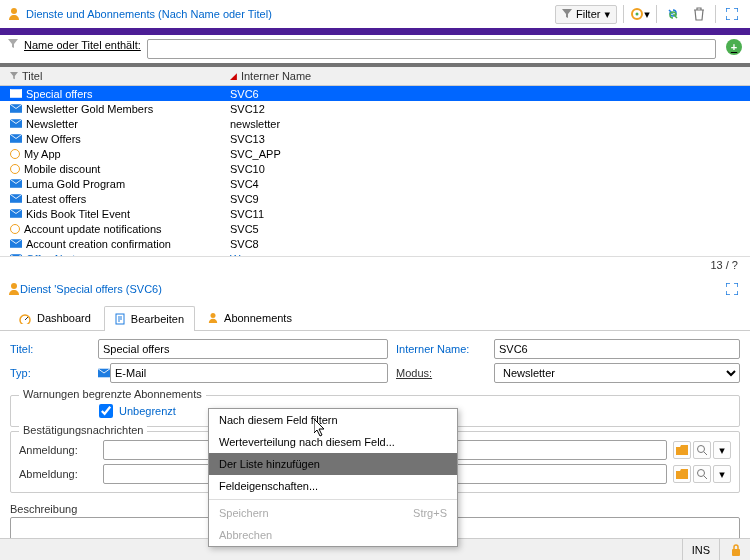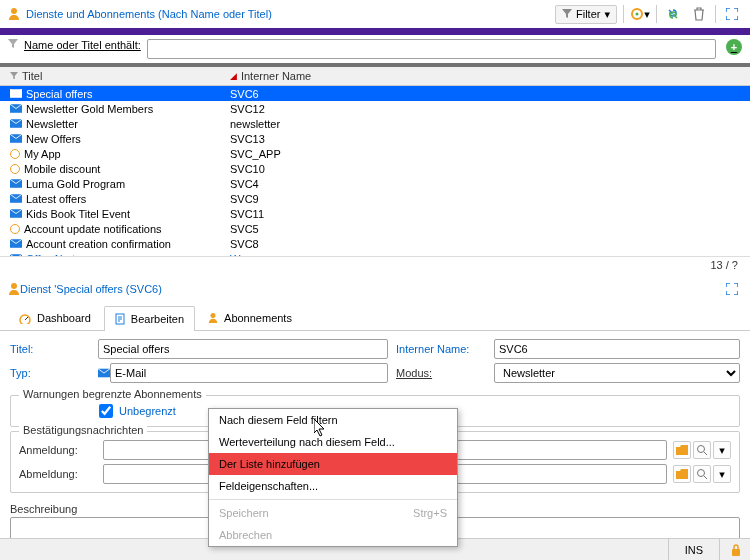--- a/index.html
+++ b/index.html
@@ -44,25 +44,25 @@
 .chk-label { color: #0066cc; }
 .msg-row { display: flex; align-items: center; gap: 6px; padding: 2px 0; }
 .msg-row label { width: 78px; color: #333; }
 .msg-row input { flex: 1; border: 1px solid #a0a0a0; height: 20px; padding: 0 4px; border-radius: 2px; }
 .msg-actions { display: flex; gap: 2px; }
 .msg-actions .icon-btn { width: 18px; height: 18px; border: 1px solid #ccc; border-radius: 2px; background: #fdfdfd; }
 .desc-label { padding: 6px 10px 2px; color: #333; }
 .desc-box { margin: 0 10px; height: 36px; border: 1px solid #a0a0a0; border-radius: 2px; }
 .context-menu { position: absolute; top: 376px; left: 208px; width: 250px; background: #fff; border: 1px solid #999; box-shadow: 2px 2px 6px rgba(0,0,0,0.25); z-index: 100; margin-top: 32px; }
 .context-menu .mi { padding: 5px 10px; cursor: pointer; display: flex; justify-content: space-between; }
-.context-menu .mi.hover { background: #ef4444; }
+.context-menu .mi.hover { background: #737373; }
 .context-menu .mi.disabled { color: #aaa; cursor: default; }
 .context-menu hr { border: none; border-top: 1px solid #ddd; margin: 2px 0; }
 .statusbar { position: absolute; bottom: 0; left: 0; right: 0; height: 22px; background: #f0f0f0; border-top: 1px solid #ccc; display: flex; align-items: center; justify-content: flex-end; gap: 10px; padding: 0 8px; font-size: 10px; }
-.ins-cell { border-left: 1px solid #ccc; border-right: 1px solid #ccc; padding: 0 16px; height: 100%; display: flex; align-items: center; }
+.ins-cell { border-left: 1px solid #ccc; border-right: 1px solid #ccc; padding: 0 9px; height: 100%; display: flex; align-items: center; }
 .cursor { position: absolute; top: 419px; left: 314px; z-index: 200; pointer-events: none; }
 svg { display: block; }
 .funnel { color: #888; }
 .sort-ico { color: #c00; font-size: 9px; }
 </style>
 </head>
 <body>
 
 <div class="topbar">
   <span>

